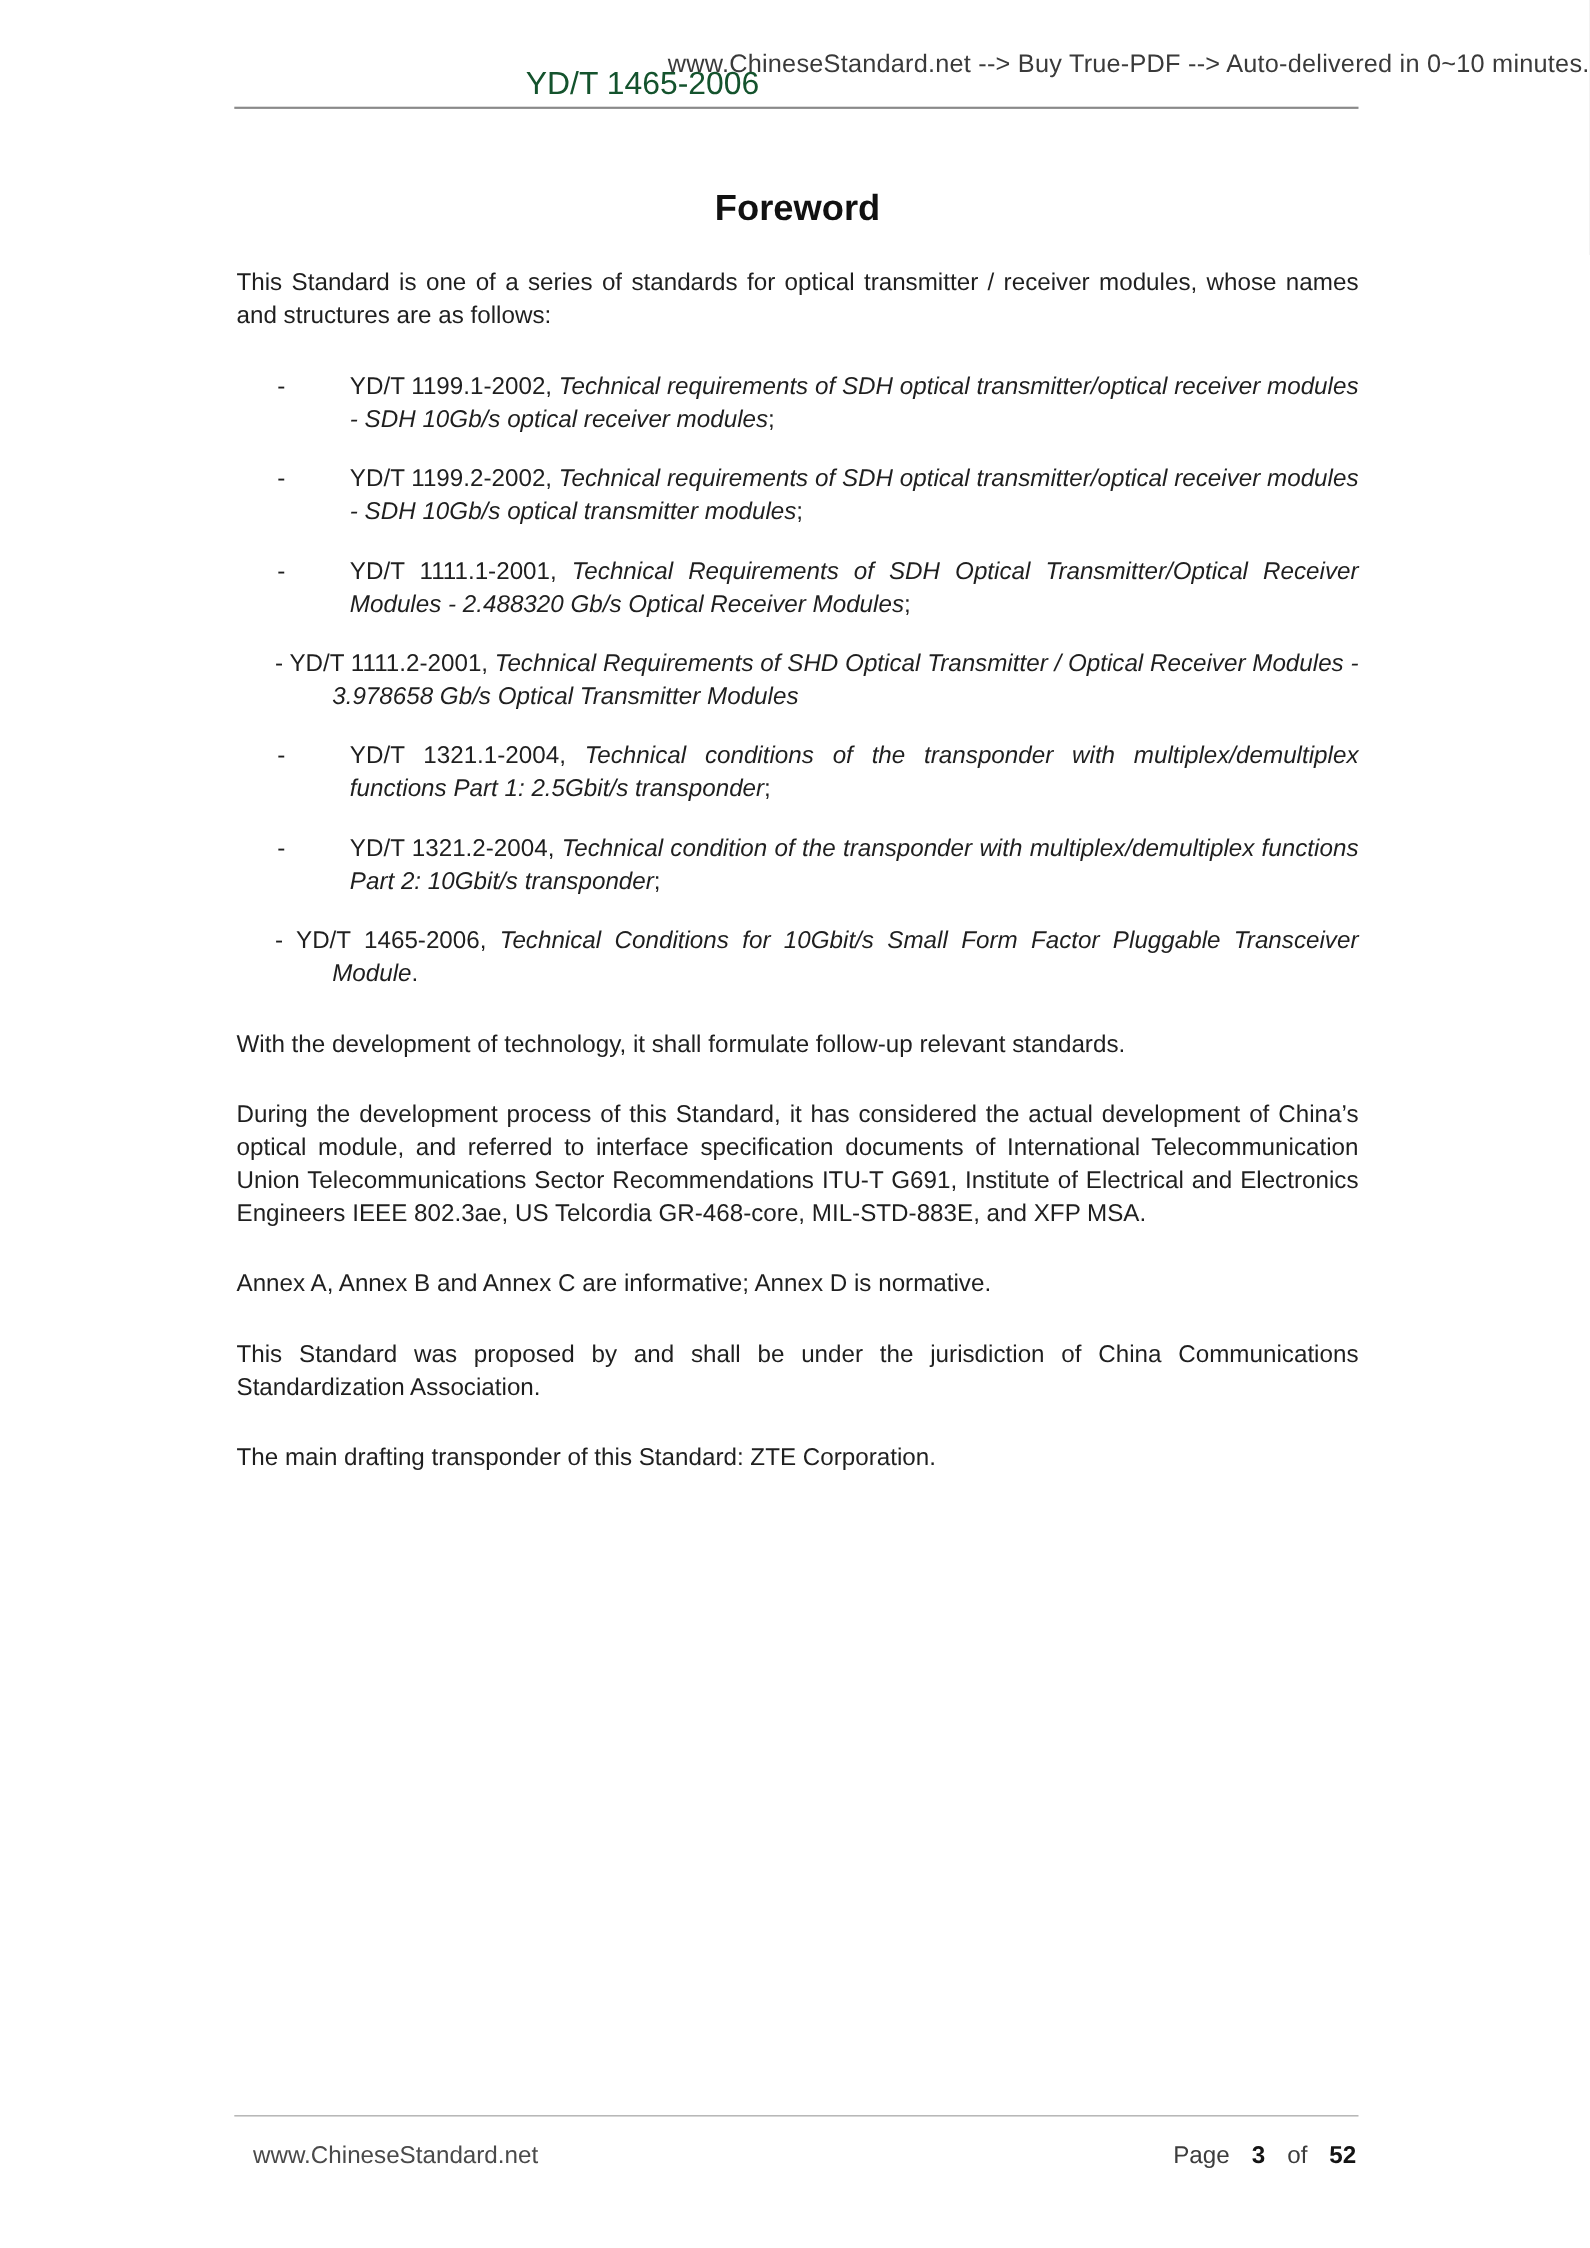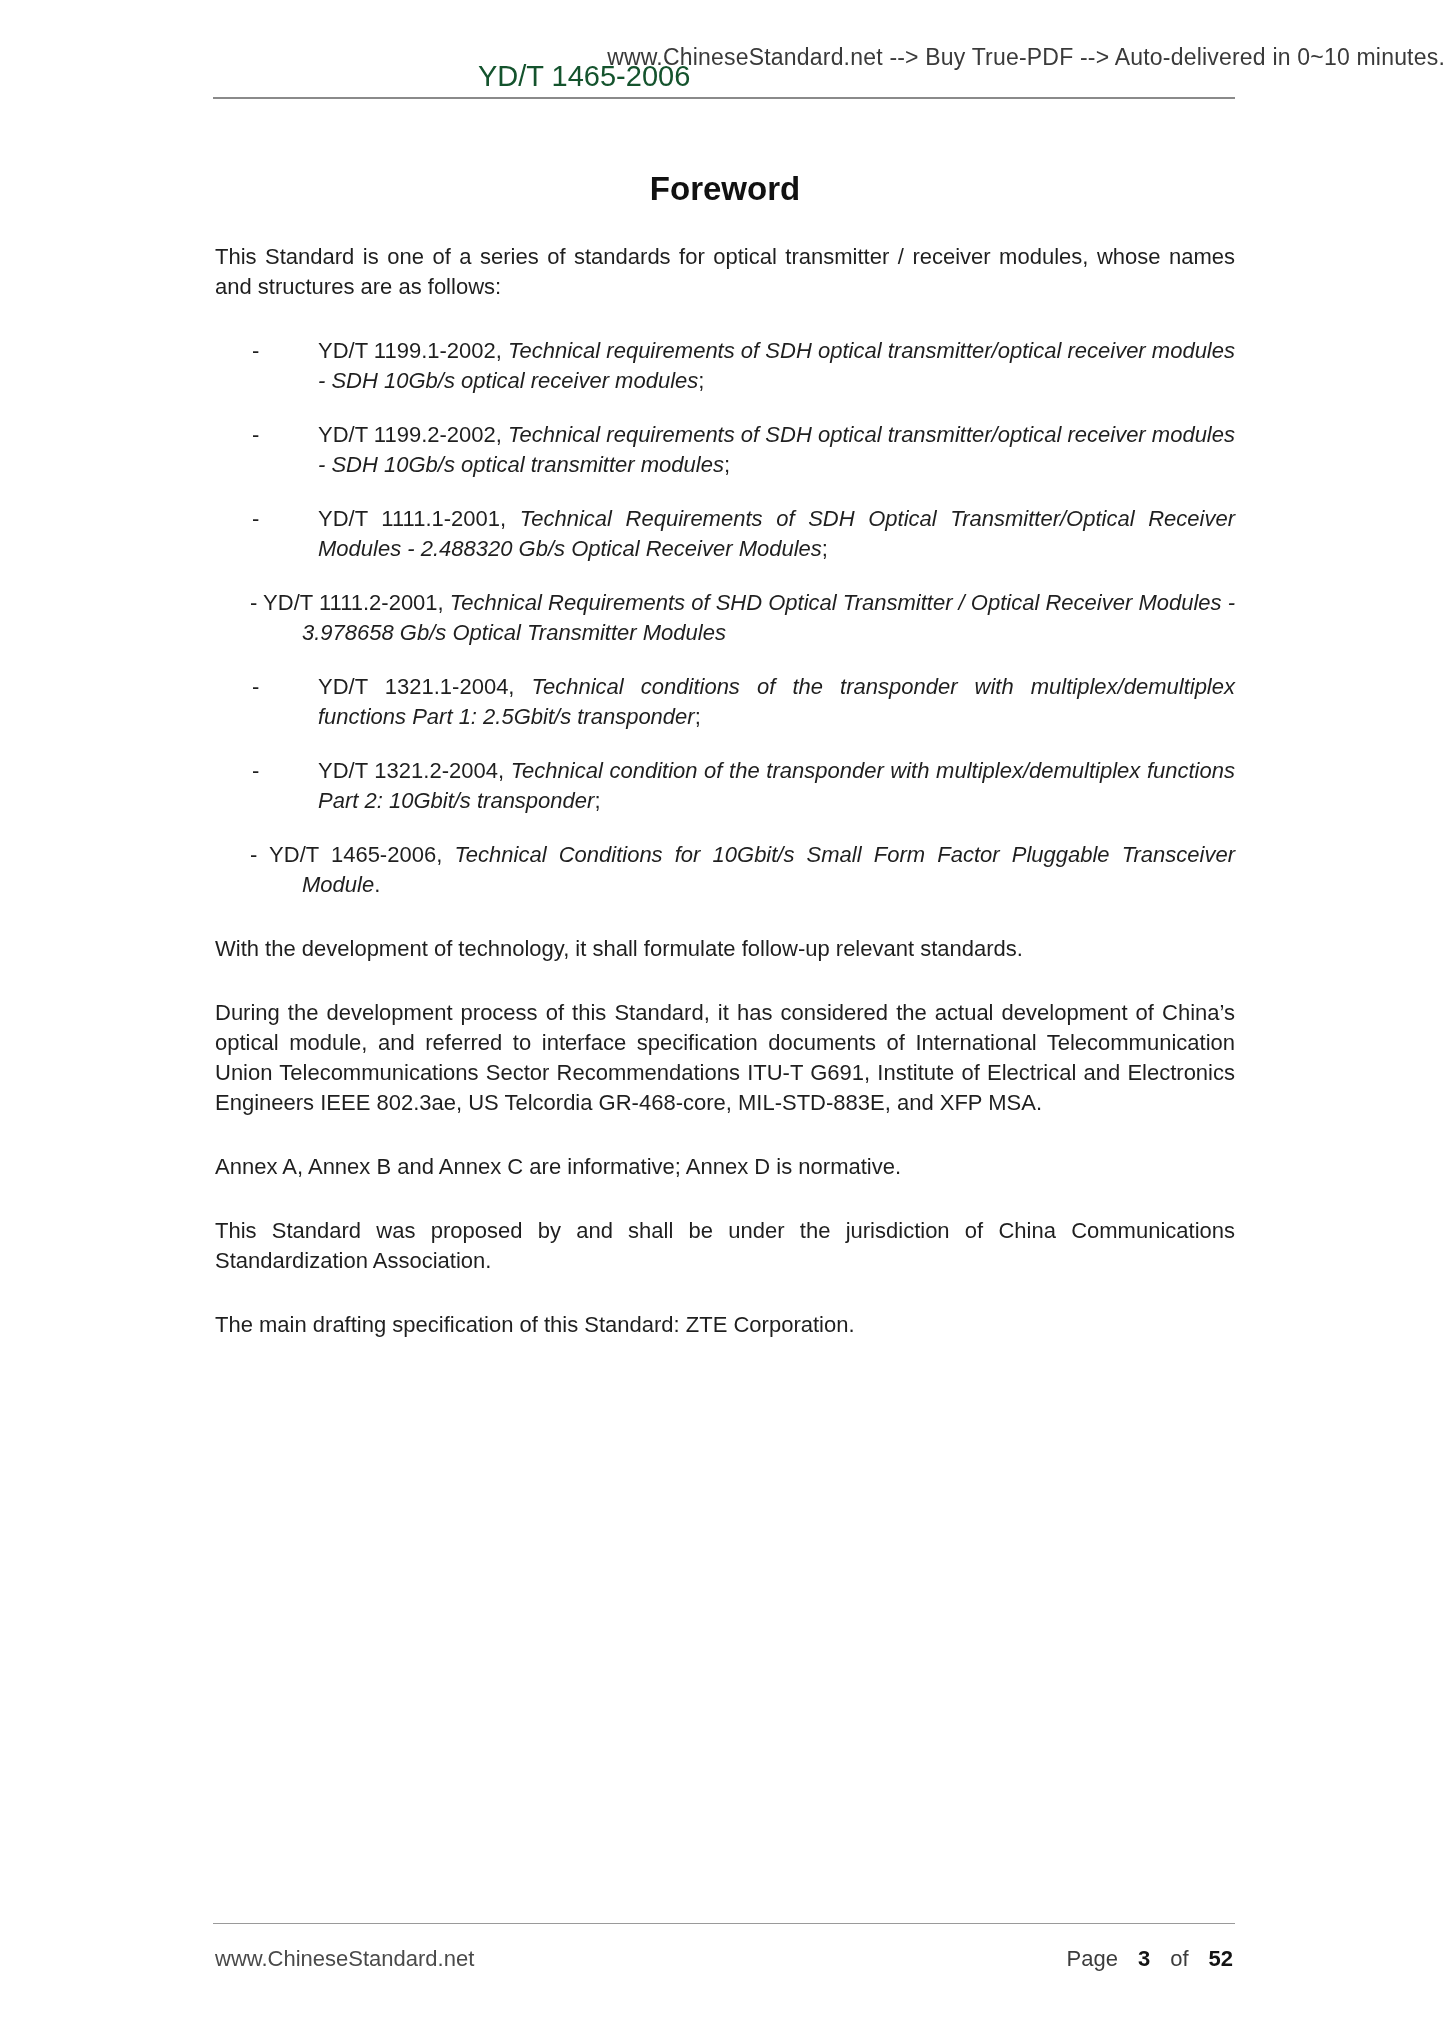--- a/index.html
+++ b/index.html
@@ -85,21 +85,21 @@
   .footer-rule {
     position: absolute;
     top: 1923px;
     left: 213px;
     right: 210px;
     border-top: 1.5px solid #9a9a9a;
   }
   .footer-row {
     position: absolute;
     top: 1946px;
-    left: 215px;
+    left: 230px;
     right: 212px;
     display: flex;
     justify-content: space-between;
     align-items: baseline;
     font-size: 22px;
   }
   .footer-site { color: #4a4a4a; }
   .page-label { display: flex; gap: 20px; color: #3c3c3c; }
   .page-label .strong { font-weight: bold; color: #141414; }
 </style>
@@ -129,21 +129,21 @@
     <p class="std-item"><span class="marker-w">-</span><span class="ref">YD/T 1321.1-2004,</span> <span class="ititle">Technical conditions of the transponder with multiplex/demultiplex functions Part 1: 2.5Gbit/s transponder</span><span class="tail">;</span></p>
 
     <p class="std-item"><span class="marker-w">-</span><span class="ref">YD/T 1321.2-2004,</span> <span class="ititle">Technical condition of the transponder with multiplex/demultiplex functions Part 2: 10Gbit/s transponder</span><span class="tail">;</span></p>
 
     <p class="std-item tight"><span>-</span> <span class="ref">YD/T 1465-2006,</span> <span class="ititle">Technical Conditions for 10Gbit/s Small Form Factor Pluggable Transceiver Module</span><span class="tail">.</span></p>
 
     <p class="para">With the development of technology, it shall formulate follow-up relevant standards.</p>
     <p class="para">During the development process of this Standard, it has considered the actual development of China’s optical module, and referred to interface specification documents of International Telecommunication Union Telecommunications Sector Recommendations ITU-T G691, Institute of Electrical and Electronics Engineers IEEE 802.3ae, US Telcordia GR-468-core, MIL-STD-883E, and XFP MSA.</p>
     <p class="para">Annex A, Annex B and Annex C are informative; Annex D is normative.</p>
     <p class="para">This Standard was proposed by and shall be under the jurisdiction of China Communications Standardization Association.</p>
-    <p class="para">The main drafting specification of this Standard: ZTE Corporation.</p>
+    <p class="para">The main drafting transponder of this Standard: ZTE Corporation.</p>
 
   </div>
 
   <div class="footer-rule"></div>
   <div class="footer-row">
     <span class="footer-site">www.ChineseStandard.net</span>
     <span class="page-label">
       <span>Page</span>
       <span class="strong">3</span>
       <span>of</span>

